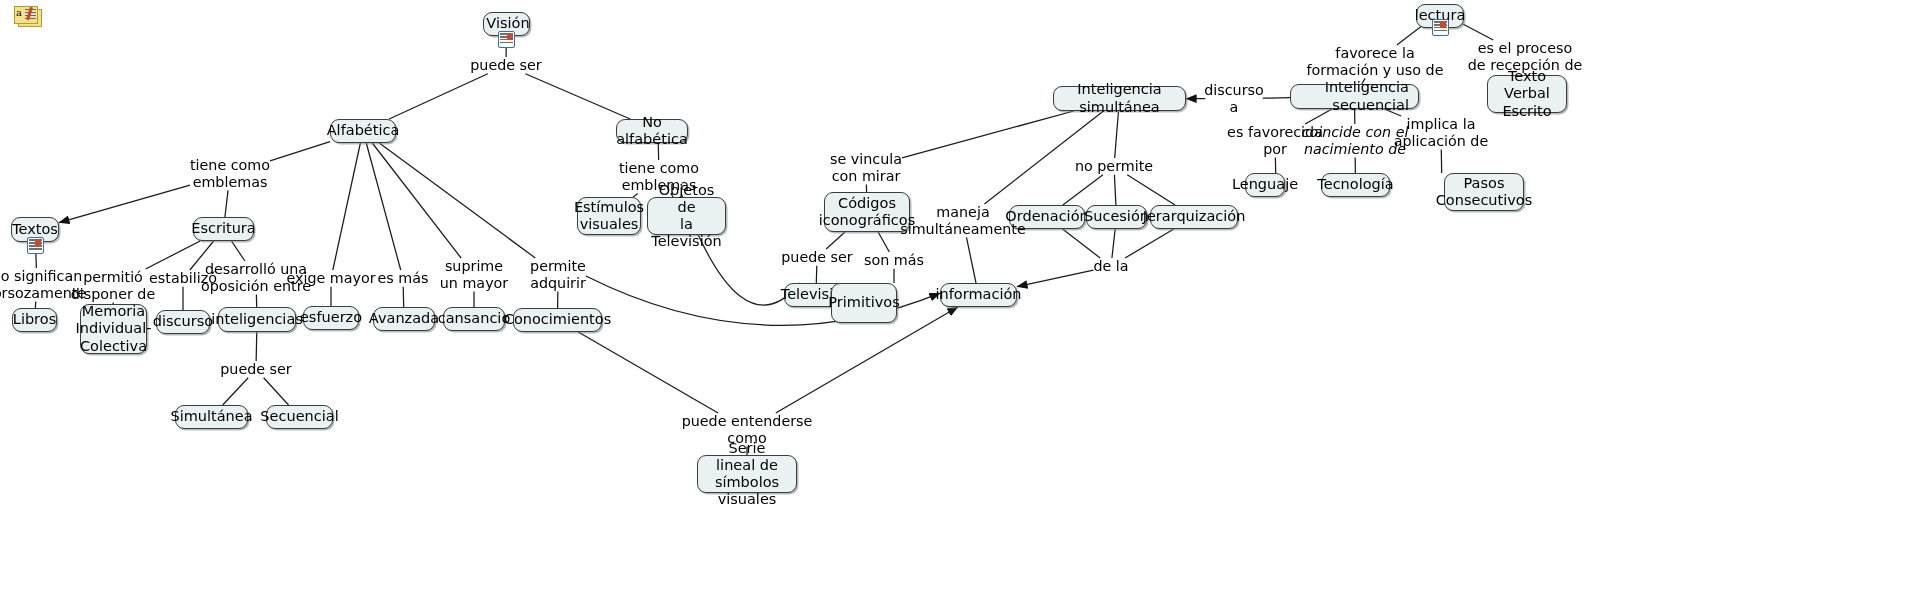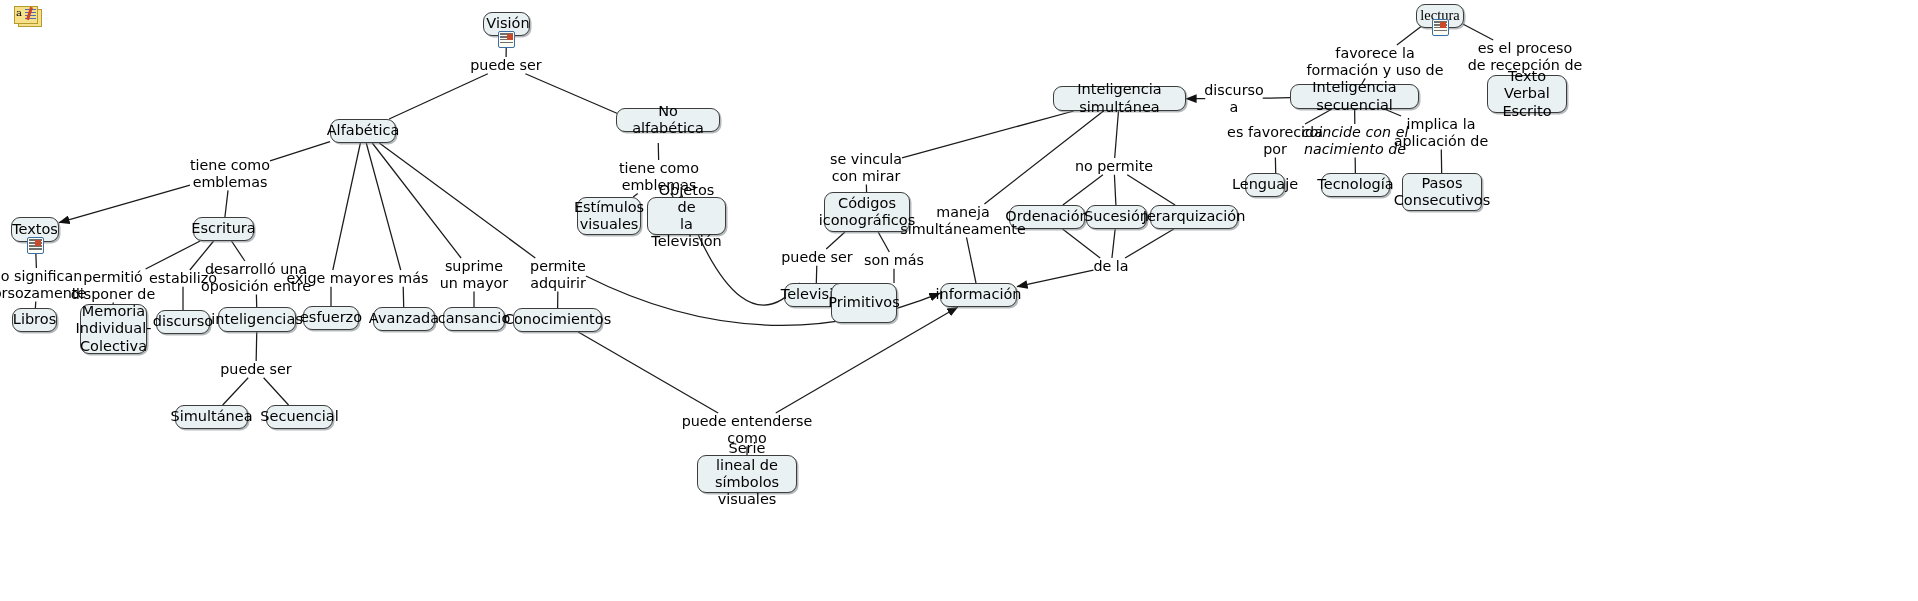--- a/index.html
+++ b/index.html
@@ -164,21 +164,21 @@
     <div class="pen"></div>
   </div>
 
   <div id="node-layer">
       <div class="node" style="left: 483px; top: 12px; width: 47px; height: 24px; padding-left: 12px;"><span>Visión</span></div>
       <div class="res-icon" style="left: 498px; top: 31px;">
         <i></i>
         <u></u>
       </div>
       <div class="node" style="left: 330px; top: 119px; width: 66px; height: 24px;"><span>Alfabética</span></div>
-      <div class="node" style="left: 616px; top: 108px; width: 104px; height: 24px;"><span>No alfabética</span></div>
+      <div class="node" style="left: 616px; top: 119px; width: 72px; height: 24px;"><span>No alfabética</span></div>
       <div class="node" style="left: 11px; top: 217px; width: 48px; height: 25px;"><span>Textos</span></div>
       <div class="res-icon" style="left: 26.5px; top: 237px;">
         <i></i>
         <u></u>
       </div>
       <div class="node" style="left: 193px; top: 217px; width: 61px; height: 24px;"><span>Escritura</span></div>
       <div class="node" style="left: 12px; top: 308px; width: 45px; height: 24px;"><span>Libros</span></div>
       <div class="node" style="left: 80px; top: 304px; width: 67px; height: 50px;"><span>Memoria
 Individual-
 Colectiva</span></div>
@@ -193,34 +193,34 @@
       <div class="node" style="left: 647px; top: 197px; width: 79px; height: 38px;"><span>Objetos de
 la Televisión</span></div>
       <div class="node" style="left: 175px; top: 405px; width: 73px; height: 24px;"><span>Simultánea</span></div>
       <div class="node" style="left: 266px; top: 405px; width: 67px; height: 24px;"><span>Secuencial</span></div>
       <div class="node" style="left: 824px; top: 192px; width: 86px; height: 40px;"><span>Códigos
 iconográficos</span></div>
       <div class="node" style="left: 784px; top: 283px; width: 64px; height: 24px;"><span>Televisión</span></div>
       <div class="node" style="left: 831px; top: 283px; width: 66px; height: 40px;"><span>Primitivos</span></div>
       <div class="node" style="left: 940px; top: 283px; width: 77px; height: 24px;"><span>información</span></div>
       <div class="node" style="left: 1053px; top: 86px; width: 133px; height: 25px;"><span>Inteligencia simultánea</span></div>
-      <div class="node" style="left: 1290px; top: 84px; width: 129px; height: 25px;"><span>Inteligencia secuencial</span></div>
+      <div class="node" style="left: 1290px; top: 84px; width: 129px; height: 25px; text-align: right;"><span>Inteligencia secuencial</span></div>
       <div class="node" style="left: 1009px; top: 205px; width: 76px; height: 24px;"><span>Ordenación</span></div>
       <div class="node" style="left: 1086px; top: 205px; width: 61px; height: 24px;"><span>Sucesión</span></div>
       <div class="node" style="left: 1150px; top: 205px; width: 88px; height: 24px;"><span>Jerarquización</span></div>
-      <div class="node" style="left: 1416px; top: 4px; width: 48px; height: 24px; font-family: Liberation Serif, serif;"><span>lectura</span></div>
+      <div class="node" style="left: 1416px; top: 4px; width: 48px; height: 24px;"><span>lectura</span></div>
       <div class="res-icon" style="left: 1431.5px; top: 19px;">
         <i></i>
         <u></u>
       </div>
       <div class="node" style="left: 1487px; top: 75px; width: 80px; height: 38px;"><span>Texto Verbal
 Escrito</span></div>
       <div class="node" style="left: 1245px; top: 173px; width: 40px; height: 24px;"><span>Lenguaje</span></div>
       <div class="node" style="left: 1321px; top: 173px; width: 69px; height: 24px;"><span>Tecnología</span></div>
-      <div class="node" style="left: 1402px; top: 173px; width: 80px; height: 38px; border-radius: 7px;"><span>Pasos
+      <div class="node" style="left: 1444px; top: 173px; width: 80px; height: 38px;"><span>Pasos
 Consecutivos</span></div>
       <div class="node" style="left: 697px; top: 455px; width: 100px; height: 38px; border-radius: 9px;"><span>Serie lineal de
 símbolos visuales</span></div>
     </div>
   <div id="label-layer">
       <div class="link-label" style="left: 506px; top: 57px;">puede ser</div>
       <div class="link-label" style="left: 230px; top: 157px;">tiene como
 emblemas</div>
       <div class="link-label" style="left: 659px; top: 160px;">tiene como
 emblemas</div>

